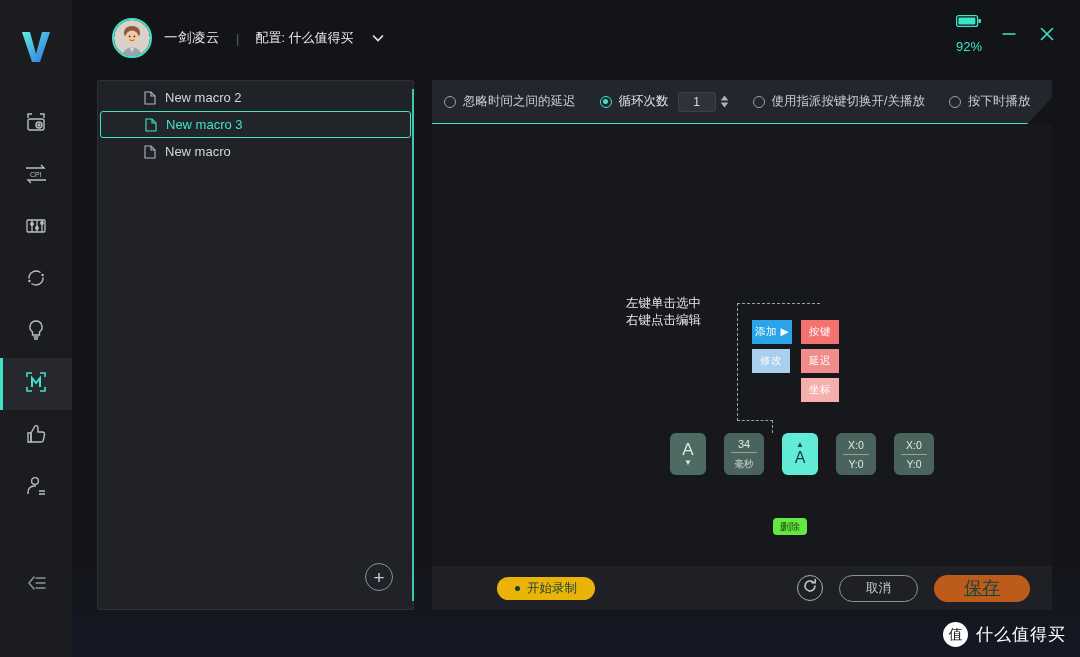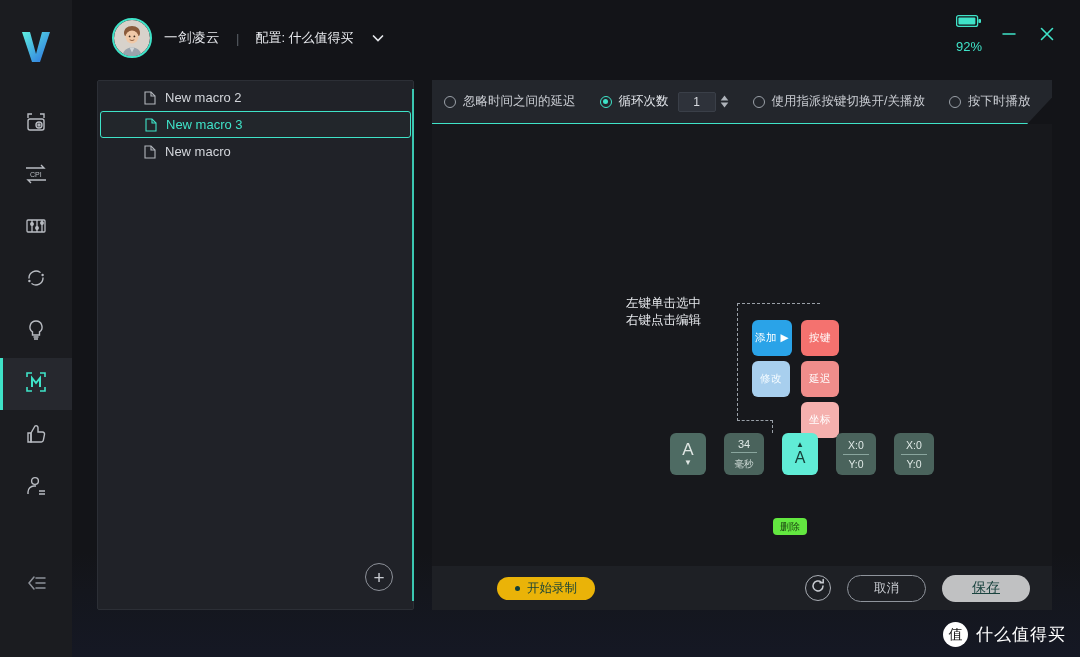--- a/index.html
+++ b/index.html
@@ -105,21 +105,21 @@
   .canvas { position:relative; height:442px; background:#17181c; }
 
   .anno {
     position:absolute; left:194px; top:171px; color:#e6e8ec; font-size:12.5px; line-height:17px; white-space:nowrap;
   }
 
   
   .cmenu { position:absolute; left:320px; top:196px; display:flex; gap:9px; }
   .cmcol { display:flex; flex-direction:column; gap:5px; }
   .cmbtn {
-    width:38px; height:36px; border-radius:6px; font-size:10.5px;
+    width:38px; height:24px; border-radius:0; font-size:10.5px;
     display:flex; align-items:center; justify-content:center; color:#fff; cursor:pointer;
     letter-spacing:.5px;
   }
   .cm-add { background:#2aa3e8; width:40px; }
   .cm-mod { background:#a8cfee; color:#f4fbff; }
   .cm-key { background:#f4726f; }
   .cm-delay { background:#f08d8b; }
   .cm-coord { background:#f5b0ae; }
 
   
@@ -160,22 +160,22 @@
   }
   .recdot { width:5px; height:5px; border-radius:50%; background:#123f39; }
   .bright { margin-left:auto; margin-right:22px; display:flex; align-items:center; gap:16px; }
   .refresh { width:26px; height:26px; border-radius:50%; border:1.5px solid #a9adb4; color:#c7cad0;
              display:flex; align-items:center; justify-content:center; cursor:pointer; }
   .obtn {
     height:27px; padding:0 26px; border-radius:14px; border:1px solid #8f949c; color:#cdd0d6;
     font-size:12.5px; display:flex; align-items:center; justify-content:center; cursor:pointer; background:transparent;
   }
   .pbtn {
-    height:27px; padding:0 30px; border-radius:14px; background:#ffffff; color:#1a5249;
-    font-size:14px; display:flex; align-items:center; justify-content:center; cursor:pointer; border:none;
+    height:27px; padding:0 30px; border-radius:14px; background:#f97316; color:#1a5249;
+    font-size:18px; display:flex; align-items:center; justify-content:center; cursor:pointer; border:none;
     opacity:.72;
     text-decoration:underline;
   }
 
   
   .wm { position:absolute; right:14px; bottom:10px; display:flex; align-items:center; gap:8px; }
   .wmlogo {
     width:25px; height:25px; border-radius:50%; background:#fff; color:#111;
     display:flex; align-items:center; justify-content:center; font-size:14px;
     font-family:"DejaVu Sans","Liberation Sans",sans-serif;

